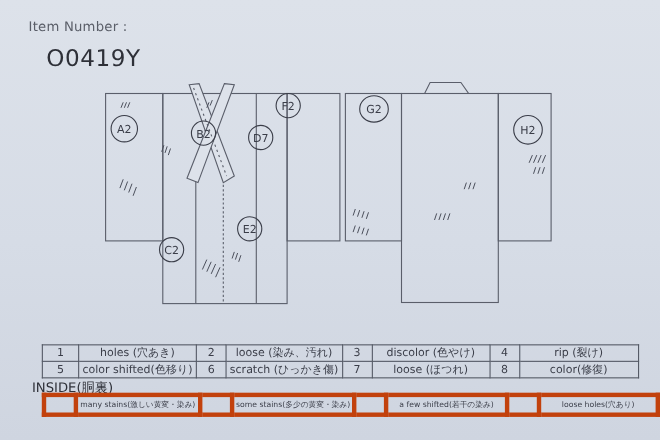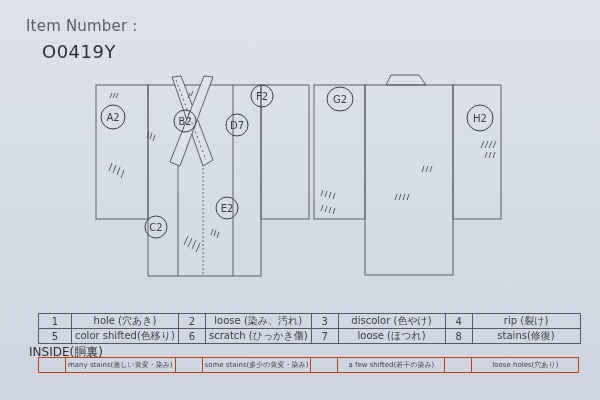--- a/index.html
+++ b/index.html
@@ -1,25 +1,25 @@
 <!DOCTYPE html>
 <html><head>
 <meta charset="utf-8">
 <style>
   html,body{margin:0;padding:0;}
   body{width:600px;height:400px;overflow:hidden;background:#d3d9e4;font-family:"DejaVu Sans",sans-serif;position:relative;color:#3a3d48;}
   .sheet{position:absolute;left:0;top:0;width:600px;height:400px;background:linear-gradient(180deg,#dde2ea 0%,#d6dce6 55%,#cfd5e0 100%);}
-  .item-label{position:absolute;left:26px;top:17px;font-size:15px;color:#5a5e68;letter-spacing:0.2px;}
-  .item-number{position:absolute;left:42px;top:41px;font-size:18px;color:#2e3038;letter-spacing:0.5px;}
+  .item-label{position:absolute;left:26px;top:17px;font-size:12px;color:#5a5e68;letter-spacing:0.2px;}
+  .item-number{position:absolute;left:42px;top:41px;font-size:21px;color:#2e3038;letter-spacing:0.5px;}
   svg.drawing{position:absolute;left:0;top:0;}
   table.legend{position:absolute;left:38px;top:313px;border-collapse:collapse;font-size:10px;color:#3a3d48;}
   table.legend td{border:1px solid #555a66;height:13px;padding:0 3px;text-align:center;white-space:nowrap;}
   .inside-label{position:absolute;left:29px;top:344px;font-size:12px;color:#2e3038;}
   table.inside{position:absolute;left:38px;top:357px;border-collapse:collapse;font-size:7px;color:#3a3d48;}
-  table.inside td{border:1px solid #c2410c;height:14px;padding:0 2px;text-align:center;white-space:nowrap;}
+  table.inside td{border:4px solid #c2410c;height:14px;padding:0 2px;text-align:center;white-space:nowrap;}
   .mark{font-family:"DejaVu Sans",sans-serif;font-size:10px;fill:#3a3d48;}
 </style>
 </head>
 <body>
 
 <div class="sheet"></div>
 
 <div class="item-label">Item Number :</div>
 <div class="item-number">O0419Y</div>
 
@@ -99,37 +99,37 @@
       <ellipse cx="480" cy="118" rx="13" ry="13" fill="none" stroke="#3a3d48" stroke-width="1"></ellipse>
       <text class="mark" x="480" y="122" text-anchor="middle">H2</text>
     </g>
   </g>
 </svg>
 
 <table class="legend">
   <tbody>
       <tr>
     <td style="width:26px">1</td>
-    <td style="width:96px">hole (穴あき)</td>
+    <td style="width:96px">holes (穴あき)</td>
     <td style="width:20px">2</td>
     <td style="width:96px">loose (染み、汚れ)</td>
     <td style="width:20px">3</td>
     <td style="width:100px">discolor (色やけ)</td>
     <td style="width:20px">4</td>
     <td style="width:101px">rip (裂け)</td>
   </tr>
   <tr>
     <td>5</td>
     <td>color shifted(色移り)</td>
     <td>6</td>
     <td>scratch (ひっかき傷)</td>
     <td>7</td>
     <td>loose (ほつれ)</td>
     <td>8</td>
-    <td>stains(修復)</td>
+    <td>color(修復)</td>
   </tr>
 </tbody>
   </table>
 
 <div class="inside-label">INSIDE(胴裏)</div>
 
 <table class="inside">
   <tbody>
       <tr>
     <td style="width:22px"></td>

